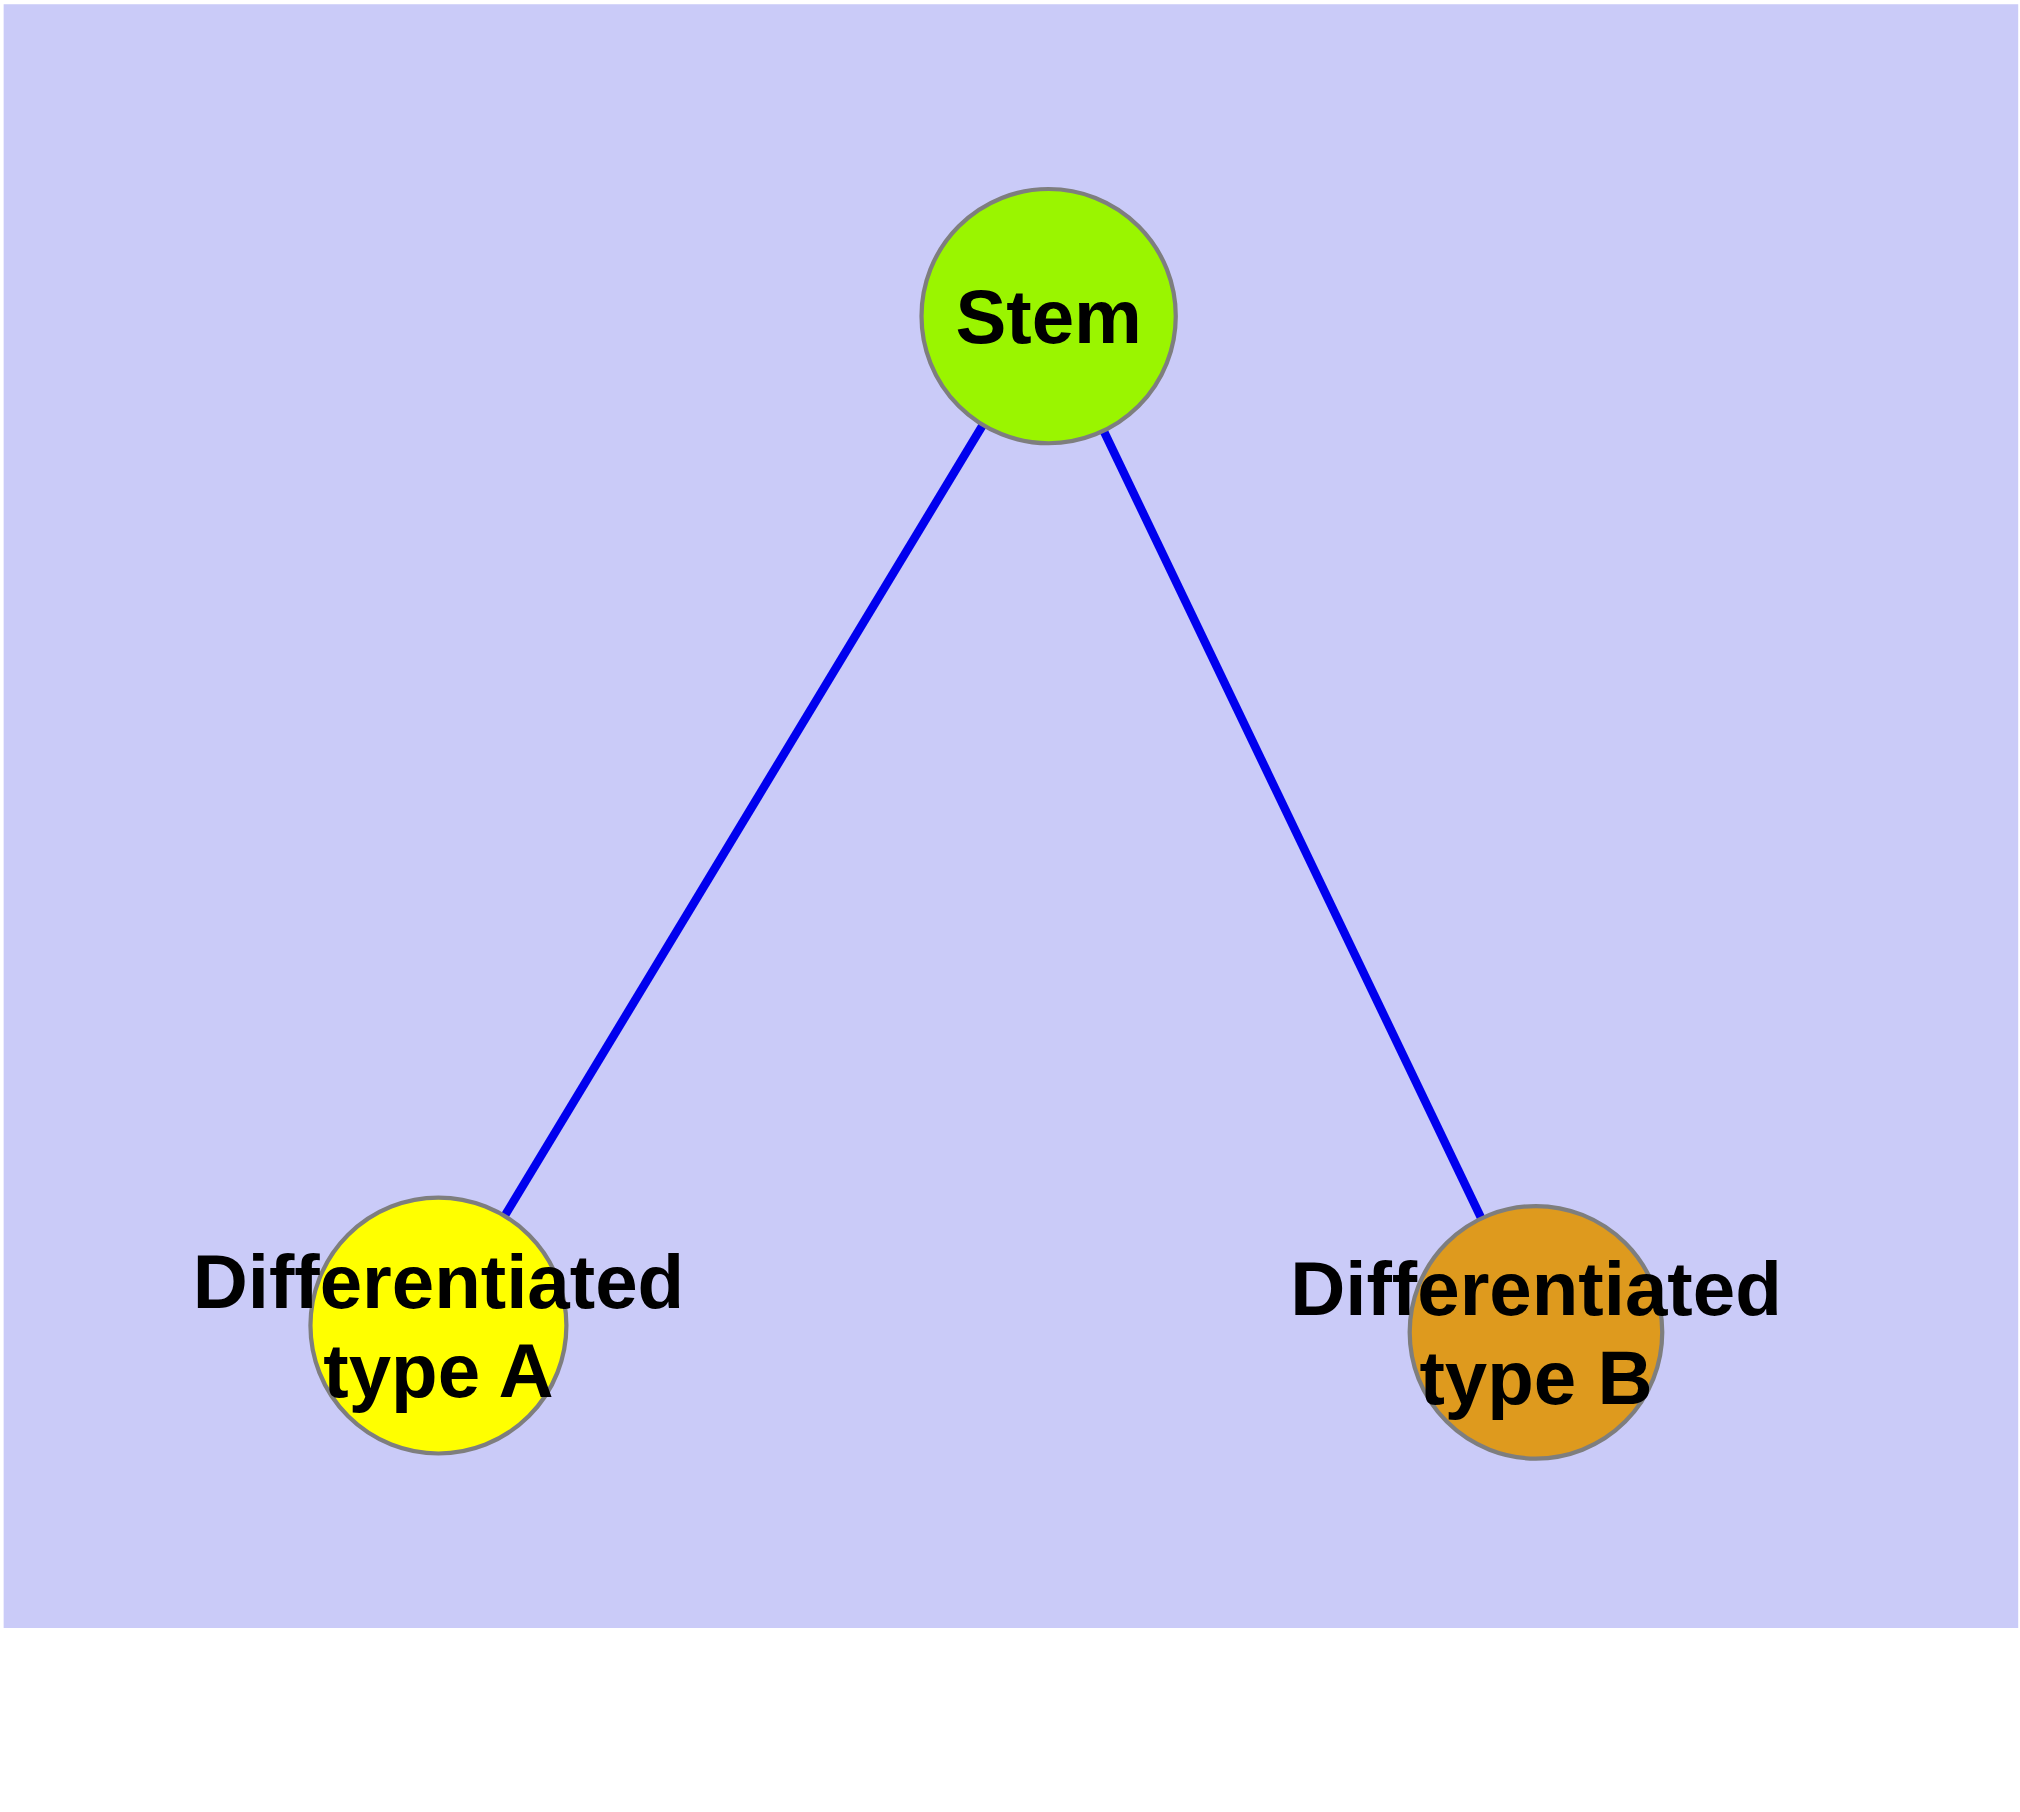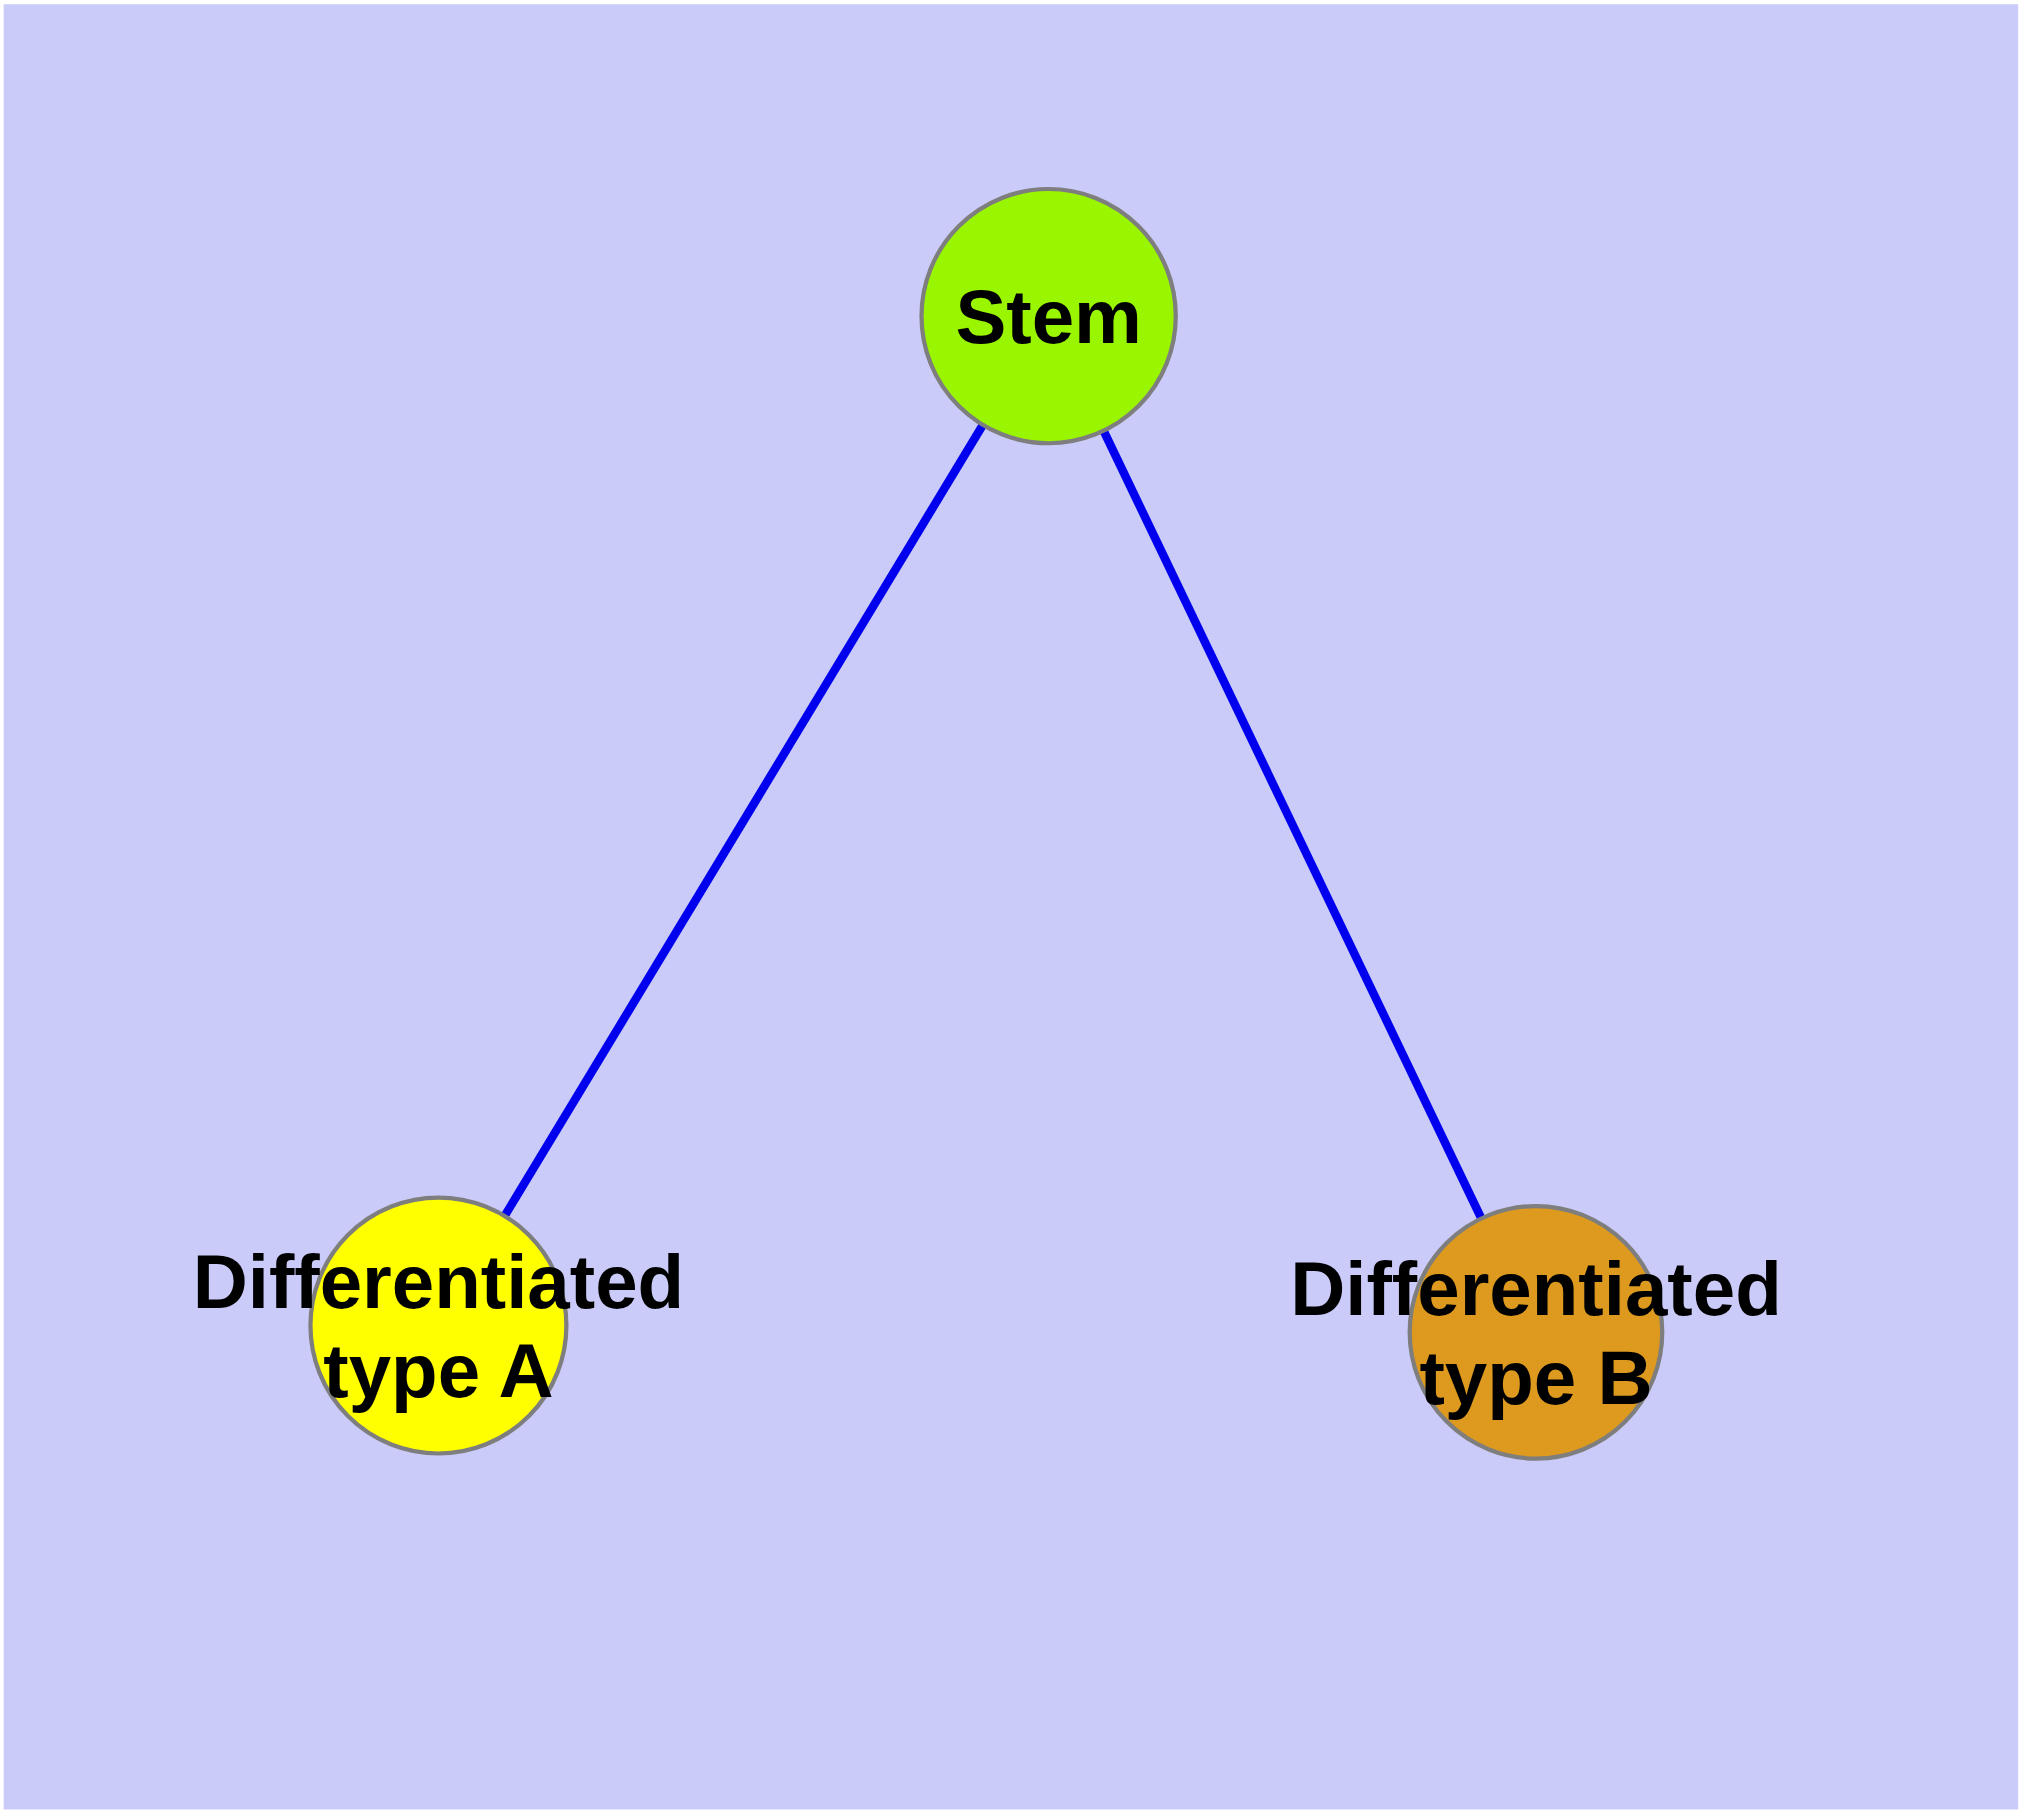--- a/index.html
+++ b/index.html
@@ -3,21 +3,21 @@
 <meta charset="utf-8">
 <style>
   html, body {
     margin: 0;
     padding: 0;
     background: #ffffff;
   }
   #stage {
     position: relative;
     width: 2021px;
-    height: 1812px;
+    height: 1628px;
     overflow: hidden;
     background: #ffffff;
   }
   svg {
     display: block;
     width: 2021px;
     height: 1812px;
   }
   .edge {
     fill: none;

